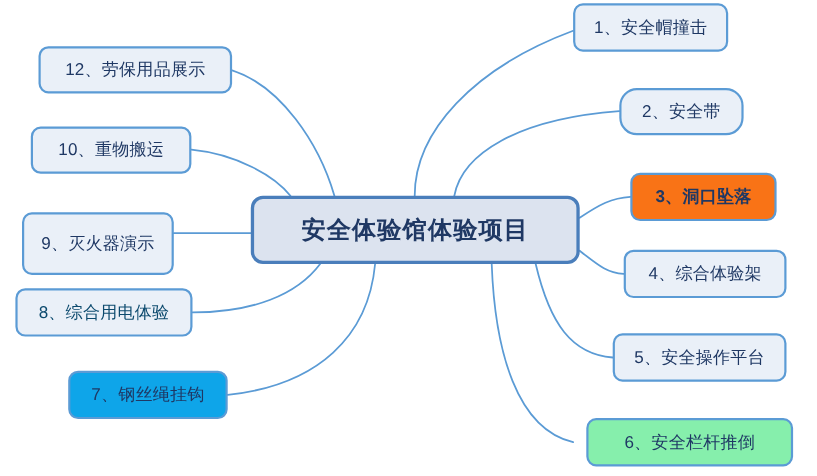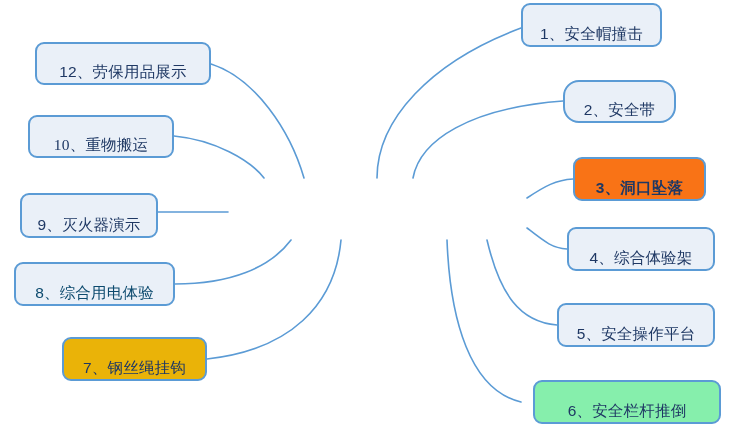--- a/index.html
+++ b/index.html
@@ -20,21 +20,21 @@
     left: 0;
     top: 0;
     width: 743px;
     height: 433px;
     pointer-events: none;
   }
   .node {
     position: absolute;
     box-sizing: border-box;
     display: flex;
-    align-items: flex-end;
+    align-items: center;
     justify-content: center;
     border-radius: 9px;
     white-space: nowrap;
     z-index: 2;
   }
   .node-leaf {
     background: #eaf0f8;
     border: 2px solid #5b9bd5;
     color: #1f3864;
     font-size: 15.5px;
@@ -64,50 +64,53 @@
       <path d="M 527 228 C 545 242 552 248 567 249" fill="none" stroke="#5b9bd5" stroke-width="1.6" stroke-linecap="round"></path>
       <path d="M 487 240 C 500 295 520 322 557 325" fill="none" stroke="#5b9bd5" stroke-width="1.6" stroke-linecap="round"></path>
       <path d="M 447 240 C 450 320 470 390 521 402" fill="none" stroke="#5b9bd5" stroke-width="1.6" stroke-linecap="round"></path>
       <path d="M 341 240 C 335 305 290 350 207 359" fill="none" stroke="#5b9bd5" stroke-width="1.6" stroke-linecap="round"></path>
       <path d="M 291 240 C 270 268 230 284 175 284" fill="none" stroke="#5b9bd5" stroke-width="1.6" stroke-linecap="round"></path>
       <path d="M 228 212 C 205 212 180 212 158 212" fill="none" stroke="#5b9bd5" stroke-width="1.6" stroke-linecap="round"></path>
       <path d="M 264 178 C 250 160 215 140 174 136" fill="none" stroke="#5b9bd5" stroke-width="1.6" stroke-linecap="round"></path>
       <path d="M 304 178 C 290 130 255 78 211 64" fill="none" stroke="#5b9bd5" stroke-width="1.6" stroke-linecap="round"></path>
     </svg>
 
+  <div class="node node-center" style="left: 228px; top: 178px; width: 299px; height: 62px; background: rgb(220, 227, 239); border-color: rgb(74, 126, 187); color: rgb(31, 56, 100);">
+    <span>安全体验馆体验项目</span>
+  </div>
 
   <div id="leaf-layer">
       <div class="node node-leaf" style="left: 521px; top: 3px; width: 141px; height: 44px; background: rgb(234, 240, 248); border-color: rgb(91, 155, 213); color: rgb(31, 56, 100);">
         <span>1、安全帽撞击</span>
       </div>
       <div class="node node-leaf" style="left: 563px; top: 80px; width: 113px; height: 43px; background: rgb(234, 240, 248); border-color: rgb(91, 155, 213); color: rgb(31, 56, 100); border-radius: 16px;">
         <span>2、安全带</span>
       </div>
       <div class="node node-leaf" style="left: 573px; top: 157px; width: 133px; height: 44px; background: #f97316; border-color: rgb(91, 155, 213); color: rgb(31, 56, 100); font-weight: bold;">
         <span>3、洞口坠落</span>
       </div>
       <div class="node node-leaf" style="left: 567px; top: 227px; width: 148px; height: 44px; background: rgb(234, 240, 248); border-color: rgb(91, 155, 213); color: rgb(31, 56, 100);">
         <span>4、综合体验架</span>
       </div>
       <div class="node node-leaf" style="left: 557px; top: 303px; width: 158px; height: 44px; background: rgb(234, 240, 248); border-color: rgb(91, 155, 213); color: rgb(31, 56, 100);">
         <span>5、安全操作平台</span>
       </div>
       <div class="node node-leaf" style="left: 533px; top: 380px; width: 188px; height: 44px; background: #86efac; border-color: rgb(91, 155, 213); color: rgb(31, 56, 100);">
         <span>6、安全栏杆推倒</span>
       </div>
-      <div class="node node-leaf" style="left: 62px; top: 337px; width: 145px; height: 44px; background: #eab308; border-color: rgb(91, 155, 213); color: rgb(31, 56, 100);">
+      <div class="node node-leaf" style="left: 62px; top: 337px; width: 145px; height: 44px; background: #0ea5e9; border-color: rgb(91, 155, 213); color: rgb(31, 56, 100);">
         <span>7、钢丝绳挂钩</span>
       </div>
       <div class="node node-leaf" style="left: 14px; top: 262px; width: 161px; height: 44px; background: rgb(234, 240, 248); border-color: rgb(91, 155, 213); color: #0c4a6e;">
         <span>8、综合用电体验</span>
       </div>
-      <div class="node node-leaf" style="left: 20px; top: 193px; width: 138px; height: 45px; background: rgb(234, 240, 248); border-color: rgb(91, 155, 213); color: rgb(31, 56, 100);">
+      <div class="node node-leaf" style="left: 20px; top: 193px; width: 138px; height: 57px; background: rgb(234, 240, 248); border-color: rgb(91, 155, 213); color: rgb(31, 56, 100);">
         <span>9、灭火器演示</span>
       </div>
-      <div class="node node-leaf" style="left: 28px; top: 115px; width: 146px; height: 43px; background: rgb(234, 240, 248); border-color: rgb(91, 155, 213); color: rgb(31, 56, 100); font-family: Liberation Serif, serif;">
+      <div class="node node-leaf" style="left: 28px; top: 115px; width: 146px; height: 43px; background: rgb(234, 240, 248); border-color: rgb(91, 155, 213); color: rgb(31, 56, 100);">
         <span>10、重物搬运</span>
       </div>
       <div class="node node-leaf" style="left: 35px; top: 42px; width: 176px; height: 43px; background: rgb(234, 240, 248); border-color: rgb(91, 155, 213); color: rgb(31, 56, 100);">
         <span>12、劳保用品展示</span>
       </div>
     </div>
 
 </div>
 
 </body></html>

